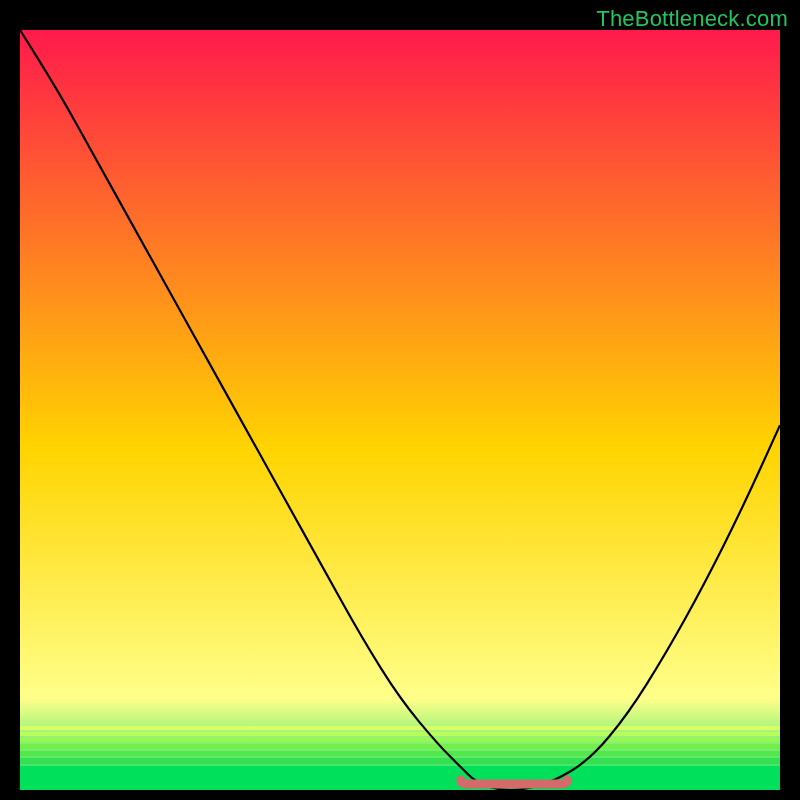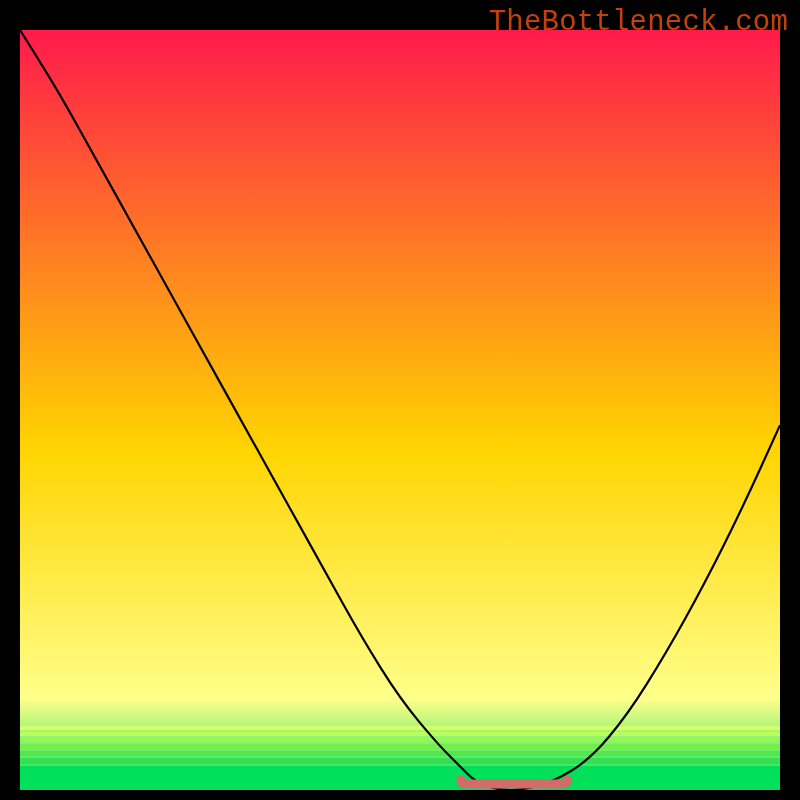--- a/index.html
+++ b/index.html
@@ -23,25 +23,24 @@
     position: absolute;
     left: 0;
     top: 0;
     width: 760px;
     height: 760px;
   }
   .watermark {
     position: absolute;
     top: 6px;
     right: 12px;
-    color: #c2410c;
-    font-size: 29px;
+    color: #22c55e;
+    font-size: 22px;
     font-weight: 500;
     letter-spacing: 0.2px;
-    font-family: Liberation Mono, monospace;
   }
 </style>
 </head>
 <body>
 
 <div class="watermark">TheBottleneck.com</div>
 
 <div class="frame">
   <svg class="plot-area" viewBox="0 0 760 760" preserveAspectRatio="none">
     <defs>

